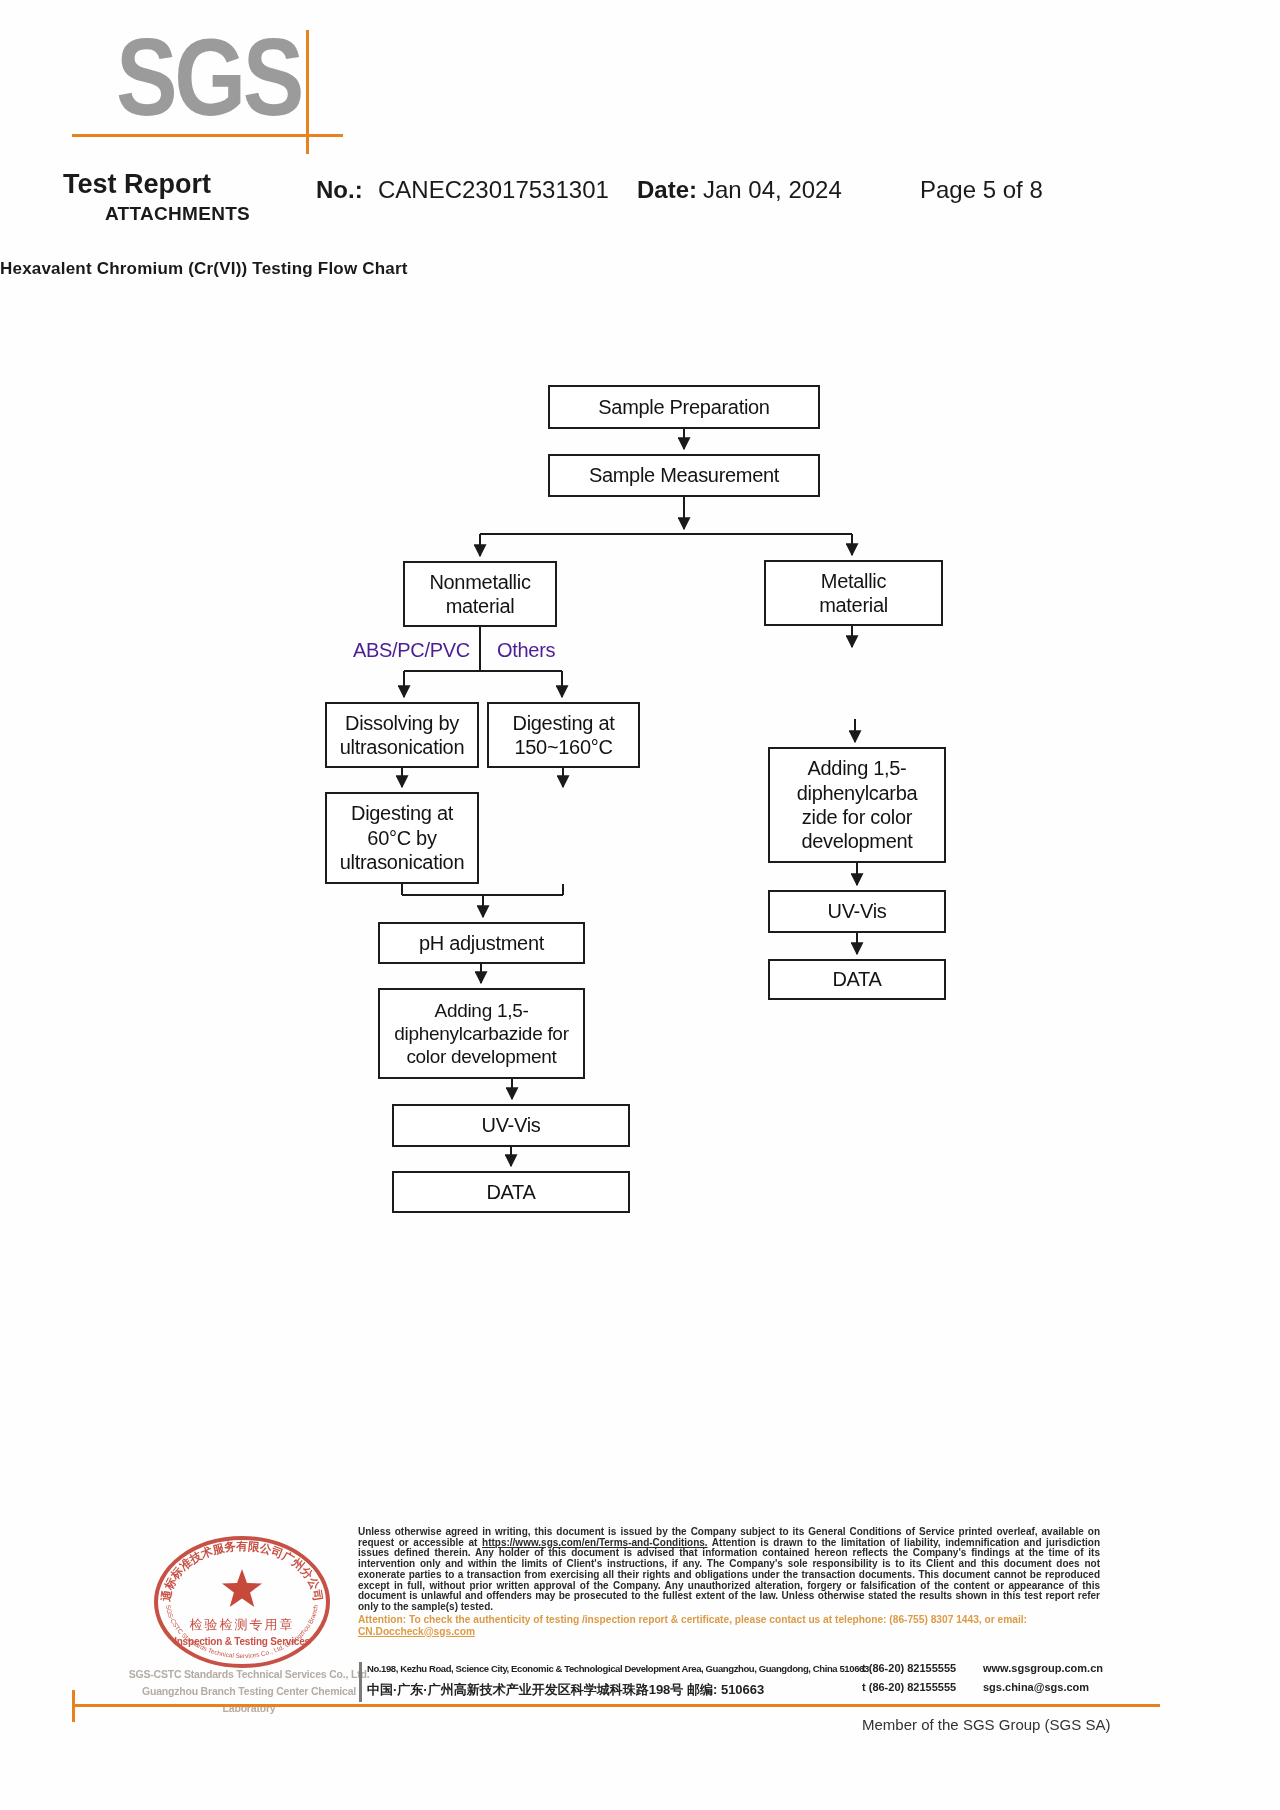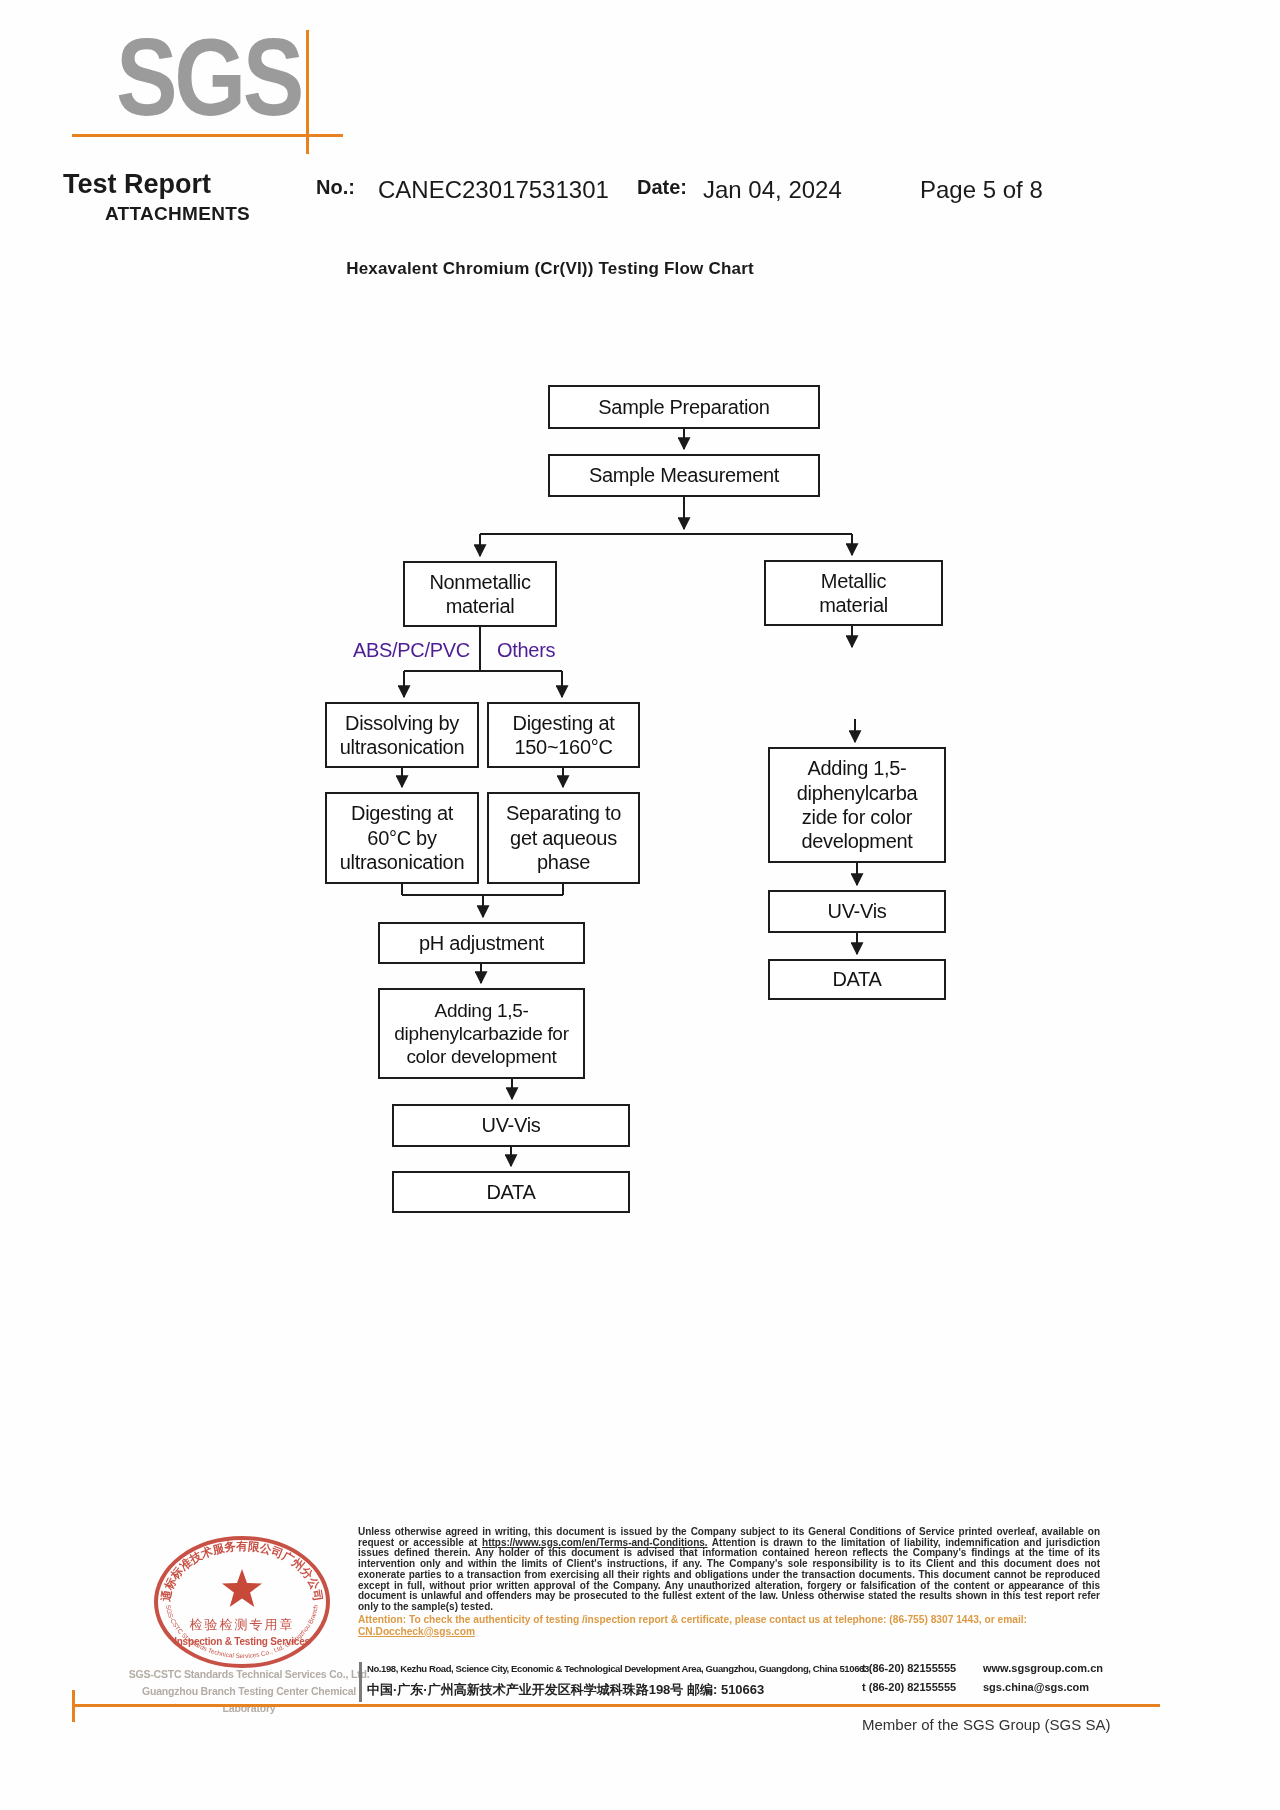--- a/index.html
+++ b/index.html
@@ -14,24 +14,24 @@
   .logo-text {
     position:absolute; left:116px; top:22px; font-size:110px; line-height:1;
     font-weight:bold; color:#9b9b9b; letter-spacing:-4px;
     transform:scaleX(0.84); transform-origin:left top;
   }
   .logo-hline { position:absolute; left:72px; top:134px; width:271px; height:3px; background:#e8821e; }
   .logo-vline { position:absolute; left:306px; top:30px; width:3px; height:124px; background:#e8821e; }
 
   
   .h-title   { position:absolute; left:63px;  top:169px; font-size:27px; font-weight:bold; }
-  .h-lab     { position:absolute; top:176px; font-size:20px; font-weight:bold; }
+  .h-lab     { position:absolute; top:176px; font-size:24px; font-weight:bold; }
   .h-val     { position:absolute; top:176px; font-size:24px; }
   .h-attach  { position:absolute; left:105px; top:203px; font-size:19px; font-weight:bold; letter-spacing:0.3px; }
-  .chart-title { position:absolute; left:0; top:259px; width:1100px; text-align:center;
+  .chart-title { position:absolute; left:0; top:259px; width:1100px; 
                  font-size:17px; font-weight:bold; letter-spacing:0.2px; }
 
   
   .flow { position:absolute; left:0; top:330px; width:1280px; height:900px; }
   .flow svg.wires { position:absolute; left:0; top:0; }
   .node {
     position:absolute; border:2px solid #1c1c1c; background:#fff;
     display:flex; align-items:center; justify-content:center; text-align:center;
     font-size:20px; line-height:1.22; letter-spacing:-0.3px; white-space:pre-line; color:#141414;
     box-sizing:border-box; padding:0 2px;
@@ -131,23 +131,20 @@
     <div class="branch-label" style="left:330px;top:309px;width:140px;text-align:right">ABS/PC/PVC</div>
     <div class="branch-label" style="left:497px;top:309px">Others</div>
 
     <div class="node" style="left:325px;top:372px;width:154px;height:66px">Dissolving by
 ultrasonication</div>
     <div class="node" style="left:487px;top:372px;width:153px;height:66px">Digesting at
 150~160°C</div>
     <div class="node" style="left:325px;top:462px;width:154px;height:92px">Digesting at
 60°C by
 ultrasonication</div>
-    <div class="node" style="left:487px;top:462px;width:153px;height:92px">Separating to
-get aqueous
-phase</div>
     <div class="node" style="left:378px;top:592px;width:207px;height:42px">pH adjustment</div>
     <div class="node" style="left:378px;top:658px;width:207px;height:91px;font-size:19px">Adding 1,5-
 diphenylcarbazide for
 color development</div>
     <div class="node" style="left:392px;top:774px;width:238px;height:43px">UV-Vis</div>
     <div class="node" style="left:392px;top:841px;width:238px;height:42px">DATA</div>
 
     <div class="node" style="left:768px;top:417px;width:178px;height:116px">Adding 1,5-
 diphenylcarba
 zide for color

